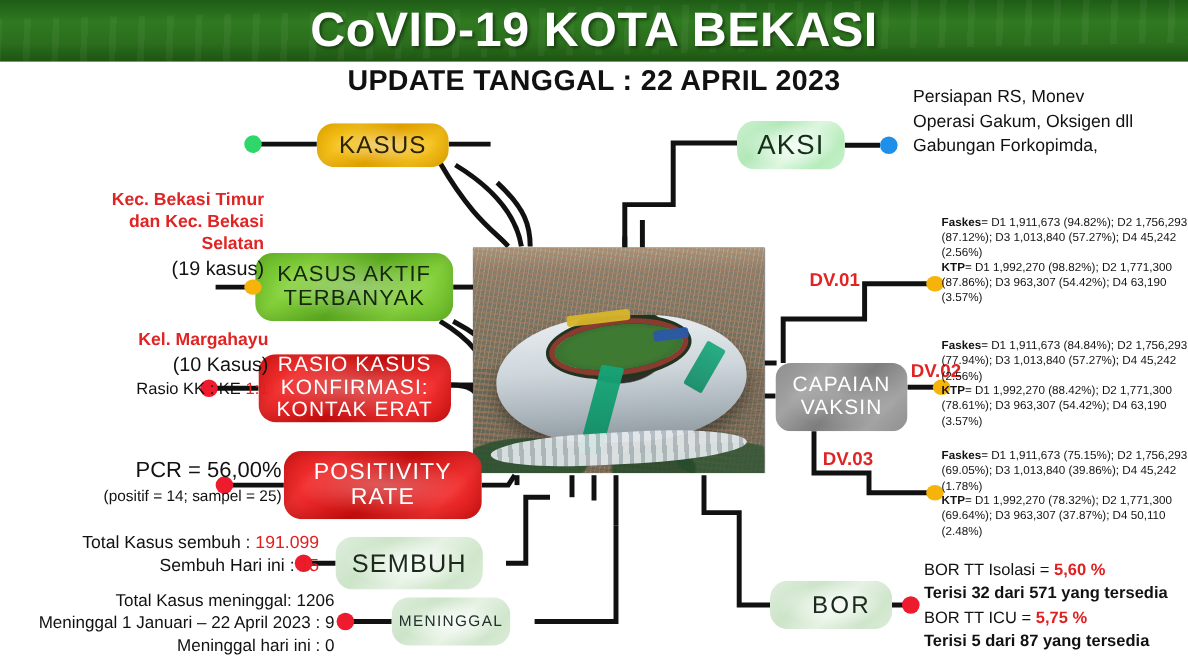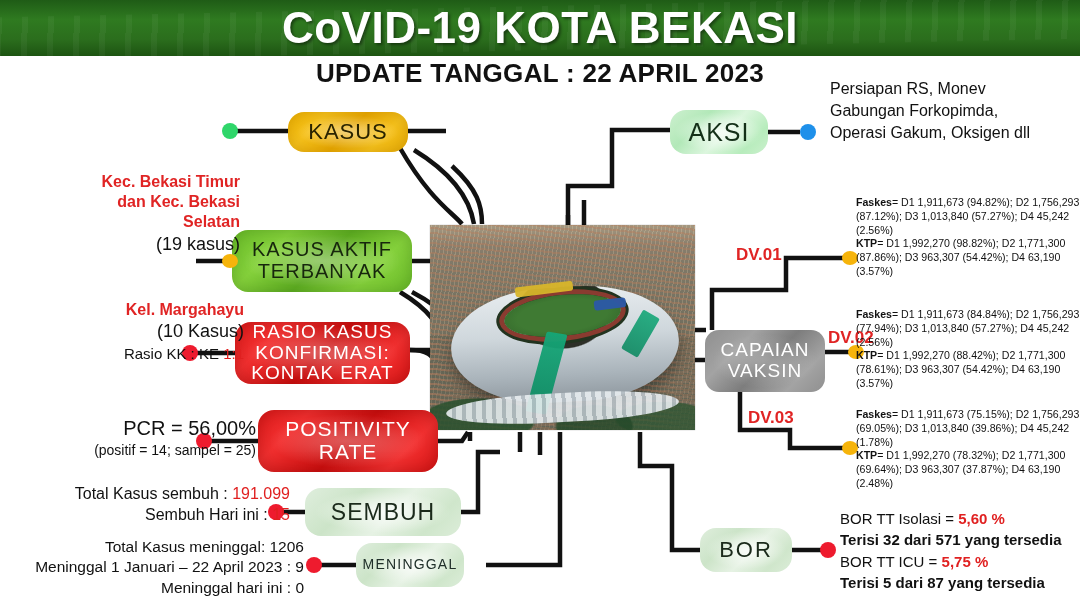--- a/index.html
+++ b/index.html
@@ -123,21 +123,21 @@
     overflow:hidden;
   }
   .n-pos{
     left:258px;top:410px;width:180px;height:62px;font-size:21px;color:#fff;
     background:
       radial-gradient(ellipse at 50% 50%, rgba(255,255,255,.30) 0 2%, rgba(255,255,255,0) 62%),
       linear-gradient(135deg,#e21b1b 0%,#f23030 22%,#cc0f0f 50%,#f23030 78%,#dd1616 100%);
     box-shadow:inset 0 0 18px rgba(110,0,0,.35);
   }
   .n-sembuh{
-    left:305px;top:488px;width:156px;height:48px;font-size:23px;color:#1b2a1b;
+    left:305px;top:488px;width:134px;height:48px;font-size:23px;color:#1b2a1b;
     background:
       radial-gradient(ellipse at 50% 50%, rgba(255,255,255,.75) 0 4%, rgba(255,255,255,0) 62%),
       linear-gradient(135deg,#dfeedd 0%,#ccE4c8 30%,#e6f2e4 55%,#cfe6cb 80%,#dcEdd9 100%);
   }
   .n-meninggal{
     left:356px;top:543px;width:108px;height:44px;font-size:14px;color:#20302a;
     letter-spacing:1.2px;
     background:
       radial-gradient(ellipse at 50% 50%, rgba(255,255,255,.75) 0 4%, rgba(255,255,255,0) 62%),
       linear-gradient(135deg,#dfeedd 0%,#ccE4c8 30%,#e6f2e4 55%,#cfe6cb 80%,#dcEdd9 100%);
@@ -155,20 +155,21 @@
       radial-gradient(ellipse at 50% 50%, rgba(255,255,255,.25) 0 3%, rgba(255,255,255,0) 62%),
       linear-gradient(135deg,#8f8f8f 0%,#a3a3a3 28%,#7d7d7d 52%,#a3a3a3 78%,#909090 100%);
     border-radius:14px;
   }
   .n-bor{
     left:700px;top:528px;width:92px;height:44px;font-size:22px;color:#1b2a1b;
     letter-spacing:2px;
     background:
       radial-gradient(ellipse at 50% 50%, rgba(255,255,255,.75) 0 4%, rgba(255,255,255,0) 62%),
       linear-gradient(135deg,#dfeedd 0%,#ccE4c8 30%,#e6f2e4 55%,#cfe6cb 80%,#dcEdd9 100%);
+    padding-left: 19px;
   }
 
   
   .dot{position:absolute;border-radius:50%;}
   .dot.green{background:#2fd66a;width:16px;height:16px;}
   .dot.orange{background:#f6b40b;width:16px;height:14px;border-radius:50%;}
   .dot.red{background:#ee1b2e;width:16px;height:16px;}
   .dot.blue{background:#1e90ea;width:16px;height:16px;}
 
   
@@ -344,41 +345,41 @@
   </div>
 
   <div class="txt r" id="t-meninggal">
     <div style="font-size:15.5px;">Total Kasus meninggal: 1206</div>
     <div style="font-size:15.5px;">Meninggal 1 Januari – 22 April 2023 : 9</div>
     <div style="font-size:15.5px;">Meninggal hari ini : 0</div>
   </div>
 
   <div class="txt l" id="t-aksi">
     <div>Persiapan RS, Monev</div>
+    <div>Operasi Gakum, Oksigen dll</div>
     <div>Gabungan Forkopimda,</div>
-    <div>Operasi Gakum, Oksigen dll</div>
   </div>
 
   <div class="dvlabel" id="lbl-dv01">DV.01</div>
   <div class="dvlabel" id="lbl-dv02">DV.02</div>
   <div class="dvlabel" id="lbl-dv03">DV.03</div>
 
   <div class="vax" id="t-dv01">
     <div><span class="b">Faskes</span><span>= D1 1,911,673 (94.82%); D2 1,756,293 (87.12%); D3 1,013,840 (57.27%); D4 45,242 (2.56%)</span></div>
     <div><span class="b">KTP</span><span>= D1 1,992,270 (98.82%); D2 1,771,300 (87.86%); D3 963,307 (54.42%); D4 63,190 (3.57%)</span></div>
   </div>
 
   <div class="vax" id="t-dv02">
     <div><span class="b">Faskes</span><span>= D1 1,911,673 (84.84%); D2 1,756,293 (77.94%); D3 1,013,840 (57.27%); D4 45,242 (2.56%)</span></div>
     <div><span class="b">KTP</span><span>= D1 1,992,270 (88.42%); D2 1,771,300 (78.61%); D3 963,307 (54.42%); D4 63,190 (3.57%)</span></div>
   </div>
 
   <div class="vax" id="t-dv03">
     <div><span class="b">Faskes</span><span>= D1 1,911,673 (75.15%); D2 1,756,293 (69.05%); D3 1,013,840 (39.86%); D4 45,242 (1.78%)</span></div>
-    <div><span class="b">KTP</span><span>= D1 1,992,270 (78.32%); D2 1,771,300 (69.64%); D3 963,307 (37.87%); D4 63,190 (2.48%)</span></div>
+    <div><span class="b">KTP</span><span>= D1 1,992,270 (78.32%); D2 1,771,300 (69.64%); D3 963,307 (37.87%); D4 50,110 (2.48%)</span></div>
   </div>
 
   <div class="txt l" id="t-bor">
     <div><span>BOR TT Isolasi = </span><span class="red b">5,60 %</span></div>
     <div class="b">Terisi  32 dari 571 yang tersedia</div>
     <div><span>BOR TT ICU = </span><span class="red b">5,75 %</span></div>
     <div class="b">Terisi 5 dari 87 yang tersedia</div>
   </div>
 
 </div>

